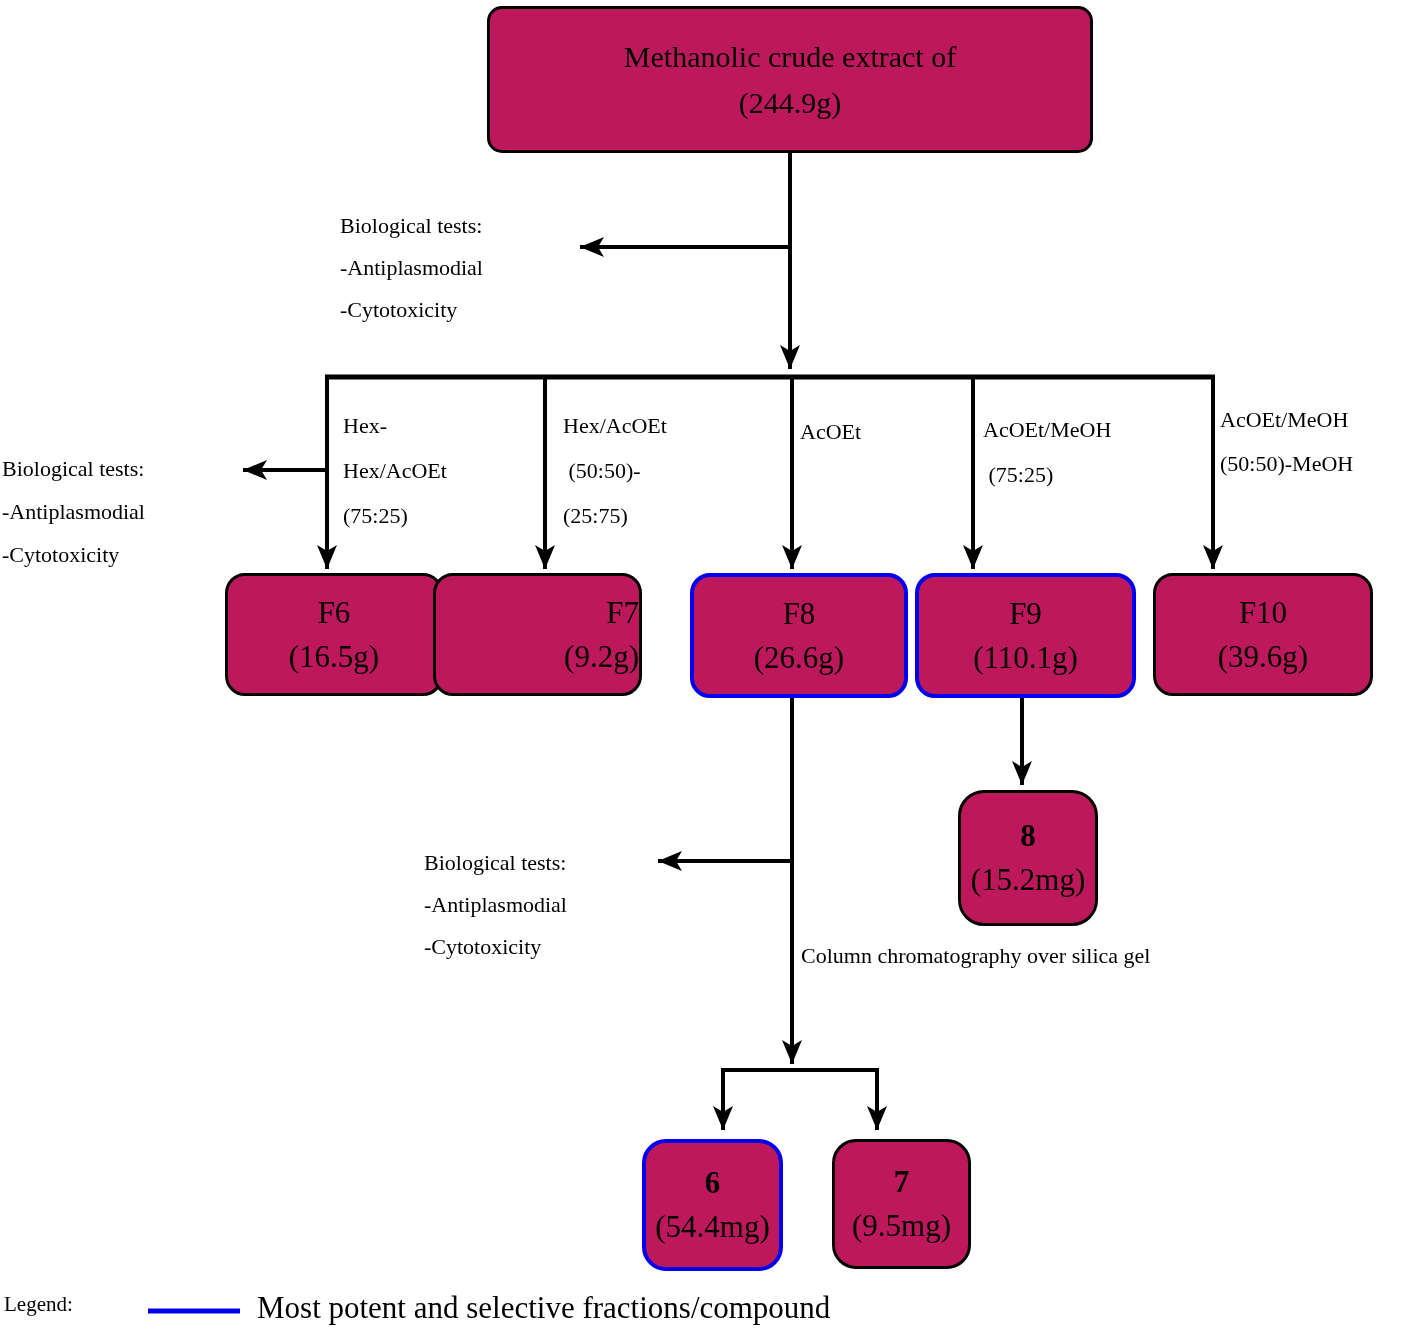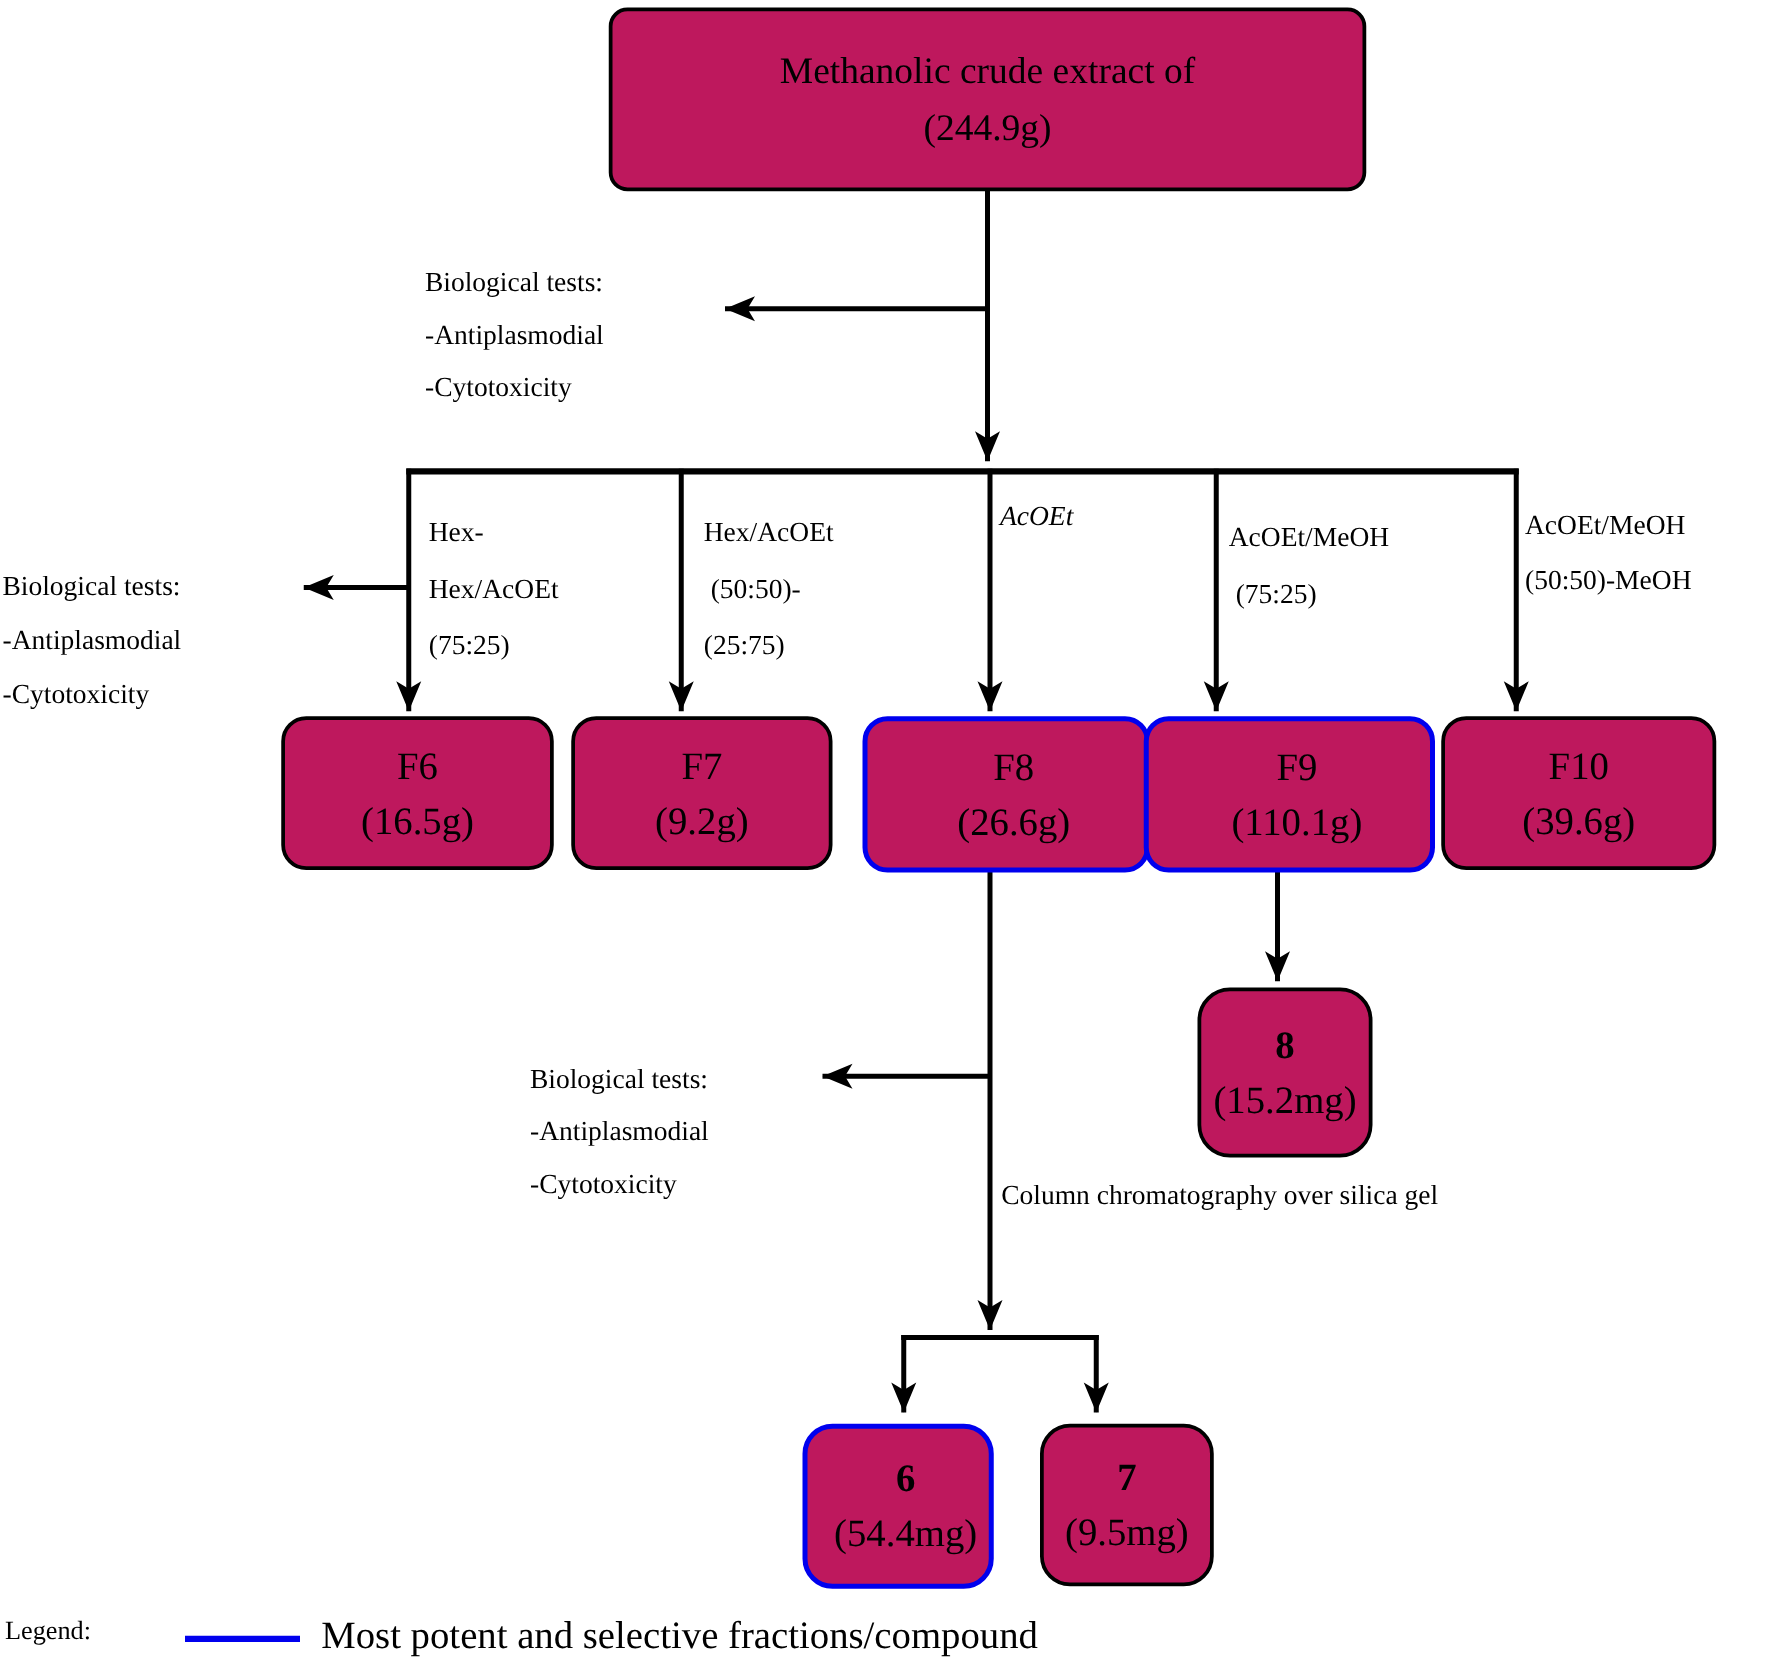--- a/index.html
+++ b/index.html
@@ -5,48 +5,48 @@
   :root { --accent:#0000ee; }
   html,body{margin:0;padding:0;background:#fff;}
   .page{position:relative;width:1418px;height:1333px;background:#fff;
         font-family:"Liberation Serif",serif;color:#000;overflow:hidden;}
   svg.lines{position:absolute;left:0;top:0;z-index:1;}
   .accent-line{stroke:var(--accent);}
 
   .box{position:absolute;z-index:2;border:3.5px solid #000;border-radius:20px;
        background:#be185d;display:flex;flex-direction:column;align-items:center;
        justify-content:center;text-align:center;font-size:31px;line-height:44px;}
-  .box.highlight{border-color:var(--accent);border-width:4px;padding-left:12px;}
+  .box.highlight{border-color:var(--accent);border-width:4px;}
   .box .bold{font-weight:bold;}
 
   #box-crude{left:487px;top:6px;width:600px;height:141px;border-radius:15px;
              font-size:30px;line-height:46px;}
   #box-crude .italic{font-style:italic;}
 
   #box-f6 {left:225px;top:573px;width:212px;height:117px;}
-  #box-f7 {left:457px;top:573px;width:203px;height:117px;}
+  #box-f7 {left:433px;top:573px;width:203px;height:117px;align-items:flex-end;}
   #box-f8 {left:690px;top:573px;width:210px;height:117px;}
   #box-f9 {left:915px;top:573px;width:213px;height:117px;}
   #box-f10{left:1153px;top:573px;width:214px;height:117px;}
 
   #box-c8{left:958px;top:790px;width:134px;height:130px;border-radius:26px;}
   #box-c6{left:642px;top:1139px;width:133px;height:124px;border-radius:24px;}
   #box-c7{left:832px;top:1139px;width:133px;height:124px;border-radius:24px;}
 
   .tblock{position:absolute;z-index:2;font-size:22px;line-height:42px;}
   .tblock span{display:block;white-space:pre;}
 
   #bio1{left:340px;top:205px;}
   #bio2{left:2px;top:447px;line-height:43px;}
   #bio3{left:424px;top:842px;}
 
   #vlc{left:810px;top:213px;line-height:47px;}
   #b1{left:343px;top:403px;line-height:45px;}
   #b2{left:563px;top:403px;line-height:45px;}
-  #b3{left:800px;top:392px;font-style:italic;}
+  #b3{left:800px;top:411px;}
   #b4{left:983px;top:407px;line-height:45px;}
   #b5{left:1220px;top:398px;line-height:44px;}
 
   #ccf9{left:1052px;top:702px;line-height:47px;}
   #ccf8{left:801px;top:935px;}
 
   #legend-label{left:4px;top:1283px;font-size:21px;}
   #legend-desc{left:257px;top:1287px;font-size:31px;}
 </style>
 </head>

